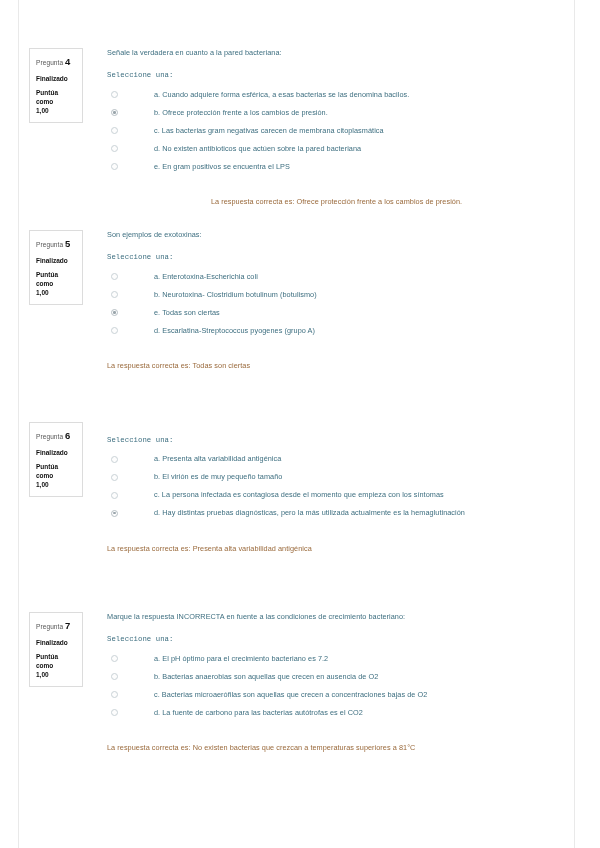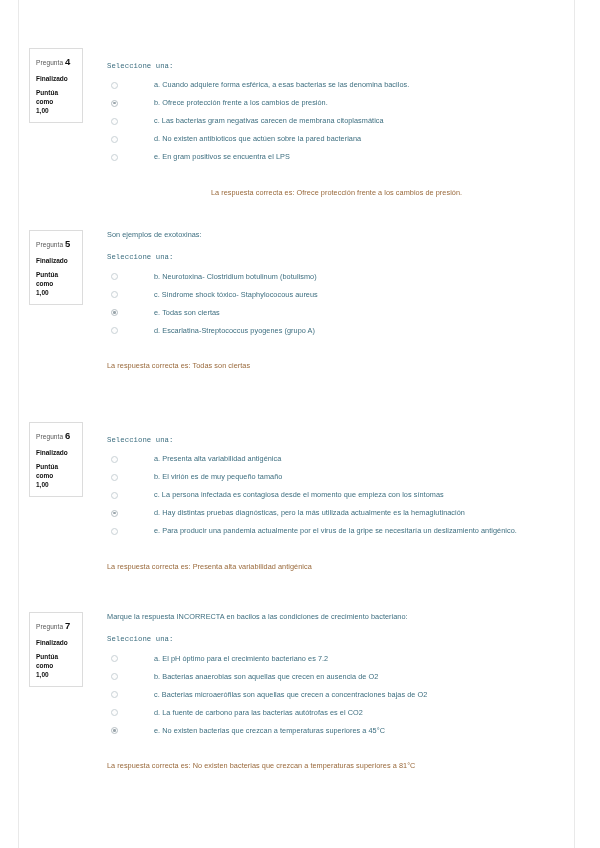--- a/index.html
+++ b/index.html
@@ -148,20 +148,21 @@
 <div class="page-sheet">
   <div class="content" id="content-root">
       <div class="question" style="position: absolute; top: 48px; left: 0px; width: 557px;">
         <div class="qinfo" style="top: 0px;">
           <div class="qnum-line"><span>Pregunta</span> <span class="qnum">4</span></div>
           <div class="qstate">Finalizado</div>
           <div class="qgrade-label">Puntúa como</div>
           <div class="qgrade-value">1,00</div>
         </div>
         <div class="qbody">
+          <div class="qtext">Señale la verdadera en cuanto a la pared bacteriana:</div>
           <div class="prompt">Seleccione una:</div>
           <div class="answers">
             <div class="answer">
               <span class="radio"></span>
               <span class="answer-label">a. Cuando adquiere forma esférica, a esas bacterias se las denomina bacilos.</span>
             </div>
             <div class="answer">
               <span class="radio checked"></span>
               <span class="answer-label">b. Ofrece protección frente a los cambios de presión.</span>
             </div>
@@ -187,25 +188,25 @@
           <div class="qstate">Finalizado</div>
           <div class="qgrade-label">Puntúa como</div>
           <div class="qgrade-value">1,00</div>
         </div>
         <div class="qbody">
           <div class="qtext">Son ejemplos de exotoxinas:</div>
           <div class="prompt">Seleccione una:</div>
           <div class="answers">
             <div class="answer">
               <span class="radio"></span>
+              <span class="answer-label">a. Enterotoxina-Escherichia coli</span>
+            </div>
+            <div class="answer">
+              <span class="radio"></span>
               <span class="answer-label">b. Neurotoxina- Clostridium botulinum (botulismo)</span>
-            </div>
-            <div class="answer">
-              <span class="radio"></span>
-              <span class="answer-label">c. Sindrome shock tóxico- Staphylococous aureus</span>
             </div>
             <div class="answer">
               <span class="radio checked"></span>
               <span class="answer-label">e. Todas son ciertas</span>
             </div>
             <div class="answer">
               <span class="radio"></span>
               <span class="answer-label">d. Escarlatina-Streptococcus pyogenes (grupo A)</span>
             </div>
           </div>
@@ -231,57 +232,49 @@
               <span class="answer-label">b. El virión es de muy pequeño tamaño</span>
             </div>
             <div class="answer">
               <span class="radio"></span>
               <span class="answer-label">c. La persona infectada es contagiosa desde el momento que empieza con los síntomas</span>
             </div>
             <div class="answer">
               <span class="radio checked"></span>
               <span class="answer-label">d. Hay distintas pruebas diagnósticas, pero la más utilizada actualmente es la hemaglutinación</span>
             </div>
-            <div class="answer">
-              <span class="radio"></span>
-              <span class="answer-label">e. Para producir una pandemia actualmente por el virus de la gripe se necesitaría un deslizamiento antigénico.</span>
-            </div>
           </div>
           <div class="feedback" style="margin-top: 22px;">La respuesta correcta es: Presenta alta variabilidad antigénica</div>
         </div>
       </div>
       <div class="question" style="position: absolute; top: 612px; left: 0px; width: 557px;">
         <div class="qinfo" style="top: 0px;">
           <div class="qnum-line"><span>Pregunta</span> <span class="qnum">7</span></div>
           <div class="qstate">Finalizado</div>
           <div class="qgrade-label">Puntúa como</div>
           <div class="qgrade-value">1,00</div>
         </div>
         <div class="qbody">
-          <div class="qtext">Marque la respuesta INCORRECTA en bacilos a las condiciones de crecimiento bacteriano:</div>
+          <div class="qtext">Marque la respuesta INCORRECTA en fuente a las condiciones de crecimiento bacteriano:</div>
           <div class="prompt">Seleccione una:</div>
           <div class="answers">
             <div class="answer">
               <span class="radio"></span>
               <span class="answer-label">a. El pH óptimo para el crecimiento bacteriano es 7.2</span>
             </div>
             <div class="answer">
               <span class="radio"></span>
               <span class="answer-label">b. Bacterias anaerobias son aquellas que crecen en ausencia de O2</span>
             </div>
             <div class="answer">
               <span class="radio"></span>
               <span class="answer-label">c. Bacterias microaerófilas son aquellas que crecen a concentraciones bajas de O2</span>
             </div>
             <div class="answer">
               <span class="radio"></span>
               <span class="answer-label">d. La fuente de carbono para las bacterias autótrofas es el CO2</span>
-            </div>
-            <div class="answer">
-              <span class="radio checked"></span>
-              <span class="answer-label">e. No existen bacterias que crezcan a temperaturas superiores a 45°C</span>
             </div>
           </div>
           <div class="feedback" style="margin-top: 22px;">La respuesta correcta es: No existen bacterias que crezcan a temperaturas superiores a 81°C</div>
         </div>
       </div>
     </div>
 </div>
 
 </body></html>

